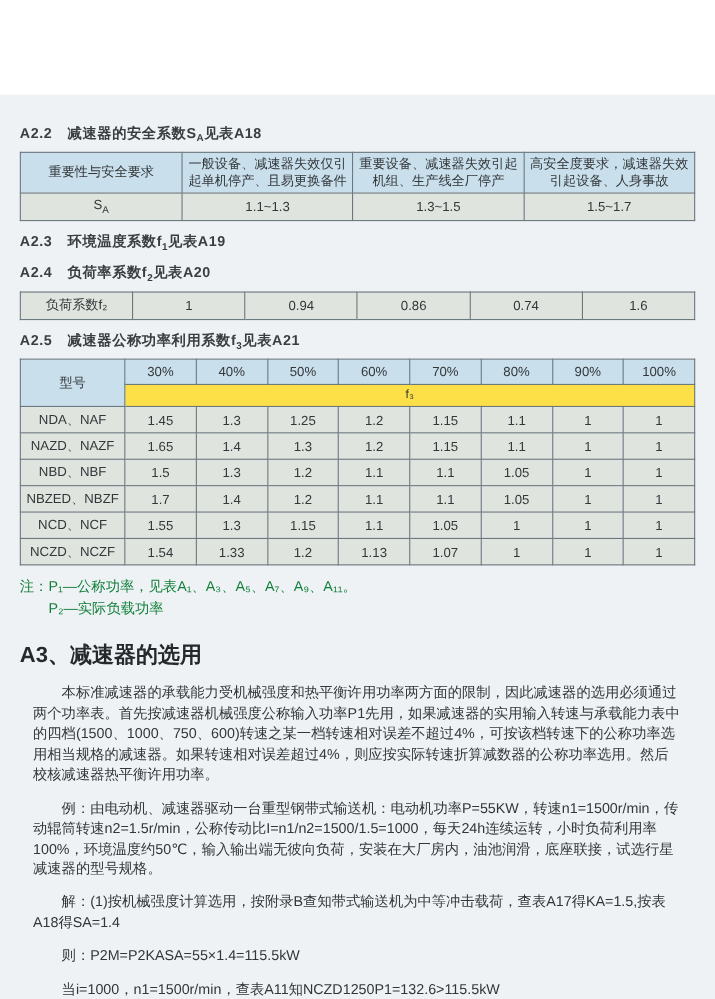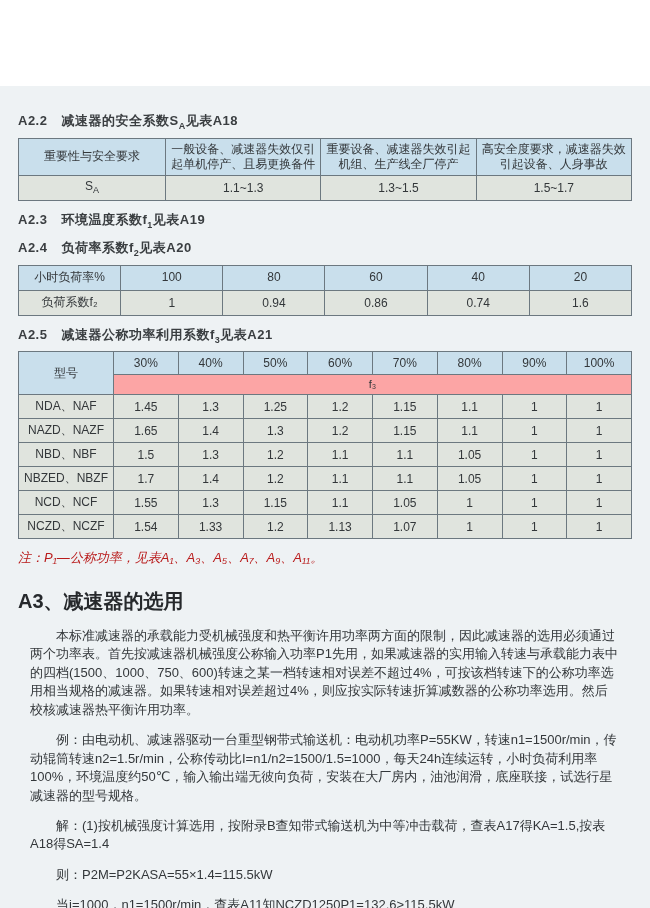--- a/index.html
+++ b/index.html
@@ -47,28 +47,27 @@
   }
   td{
     background:#e0e4de;
     height:20px;
   }
   .tbl-a18 th{height:32px;}
   .tbl-a18 col.c0{width:24%;}
   .tbl-a19 th,.tbl-a20 th{height:20px;}
   .tbl-a21 col.c-model{width:15.5%;}
   .tbl-a21 th.pct{height:18px;}
-  .tbl-a21 th.fsub{background:#fca5a5;height:15px;font-size:11px;margin-left:36px;}
+  .tbl-a21 th.fsub{background:#fde047;height:15px;font-size:11px;margin-left:36px;}
   .tbl-a21 td{height:19px;}
   .note{
     font-size:13px;
     line-height:1.5;
     margin:9px 0 4px 0;
-    color:#b91c1c;
-    font-style:italic;
+    color:#15803d;
   }
   .note .n2{padding-left:2em;}
   .a3-heading{
     font-size:20px;
     font-weight:bold;
     color:#26292c;
     margin:20px 0 10px 0;
   }
   .bodytext{font-size:13px;line-height:1.42;}
   .bodytext p{margin:12px;}
@@ -109,28 +108,20 @@
 
   <div class="sec-heading">
     <span class="num">A2.3</span><span>环境温度系数f</span><sub>1</sub><span>见表A19</span>
   </div>
 
   <div class="sec-heading">
     <span class="num">A2.4</span><span>负荷率系数f</span><sub>2</sub><span>见表A20</span>
   </div>
   <table class="tbl-a20">
     <tbody>
-        <tr>
-      <th>小时负荷率%</th>
-      <th>100</th>
-      <th>80</th>
-      <th>60</th>
-      <th>40</th>
-      <th>20</th>
-    </tr>
     <tr>
       <td>负荷系数f₂</td>
       <td>1</td>
       <td>0.94</td>
       <td>0.86</td>
       <td>0.74</td>
       <td>1.6</td>
     </tr>
   </tbody>
     </table>
@@ -231,20 +222,21 @@
           <td>1.07</td>
           <td>1</td>
           <td>1</td>
           <td>1</td>
         </tr>
       </tbody>
   </table>
 
   <div class="note">
     <div class="n1">注：P₁—公称功率，见表A₁、A₃、A₅、A₇、A₉、A₁₁。</div>
+    <div class="n2">P₂—实际负载功率</div>
   </div>
 
   <div class="a3-heading">A3、减速器的选用</div>
 
   <div class="bodytext">
     <p class="ind">本标准减速器的承载能力受机械强度和热平衡许用功率两方面的限制，因此减速器的选用必须通过两个功率表。首先按减速器机械强度公称输入功率P1先用，如果减速器的实用输入转速与承载能力表中的四档(1500、1000、750、600)转速之某一档转速相对误差不超过4%，可按该档转速下的公称功率选用相当规格的减速器。如果转速相对误差超过4%，则应按实际转速折算减数器的公称功率选用。然后校核减速器热平衡许用功率。</p>
     <p class="ind">例：由电动机、减速器驱动一台重型钢带式输送机：电动机功率P=55KW，转速n1=1500r/min，传动辊筒转速n2=1.5r/min，公称传动比I=n1/n2=1500/1.5=1000，每天24h连续运转，小时负荷利用率100%，环境温度约50℃，输入输出端无彼向负荷，安装在大厂房内，油池润滑，底座联接，试选行星减速器的型号规格。</p>
     <p class="ind">解：(1)按机械强度计算选用，按附录B查知带式输送机为中等冲击载荷，查表A17得KA=1.5,按表A18得SA=1.4</p>
     <p class="ind">则：P2M=P2KASA=55×1.4=115.5kW</p>
     <p class="ind">当i=1000，n1=1500r/min，查表A11知NCZD1250P1=132.6&gt;115.5kW</p>

